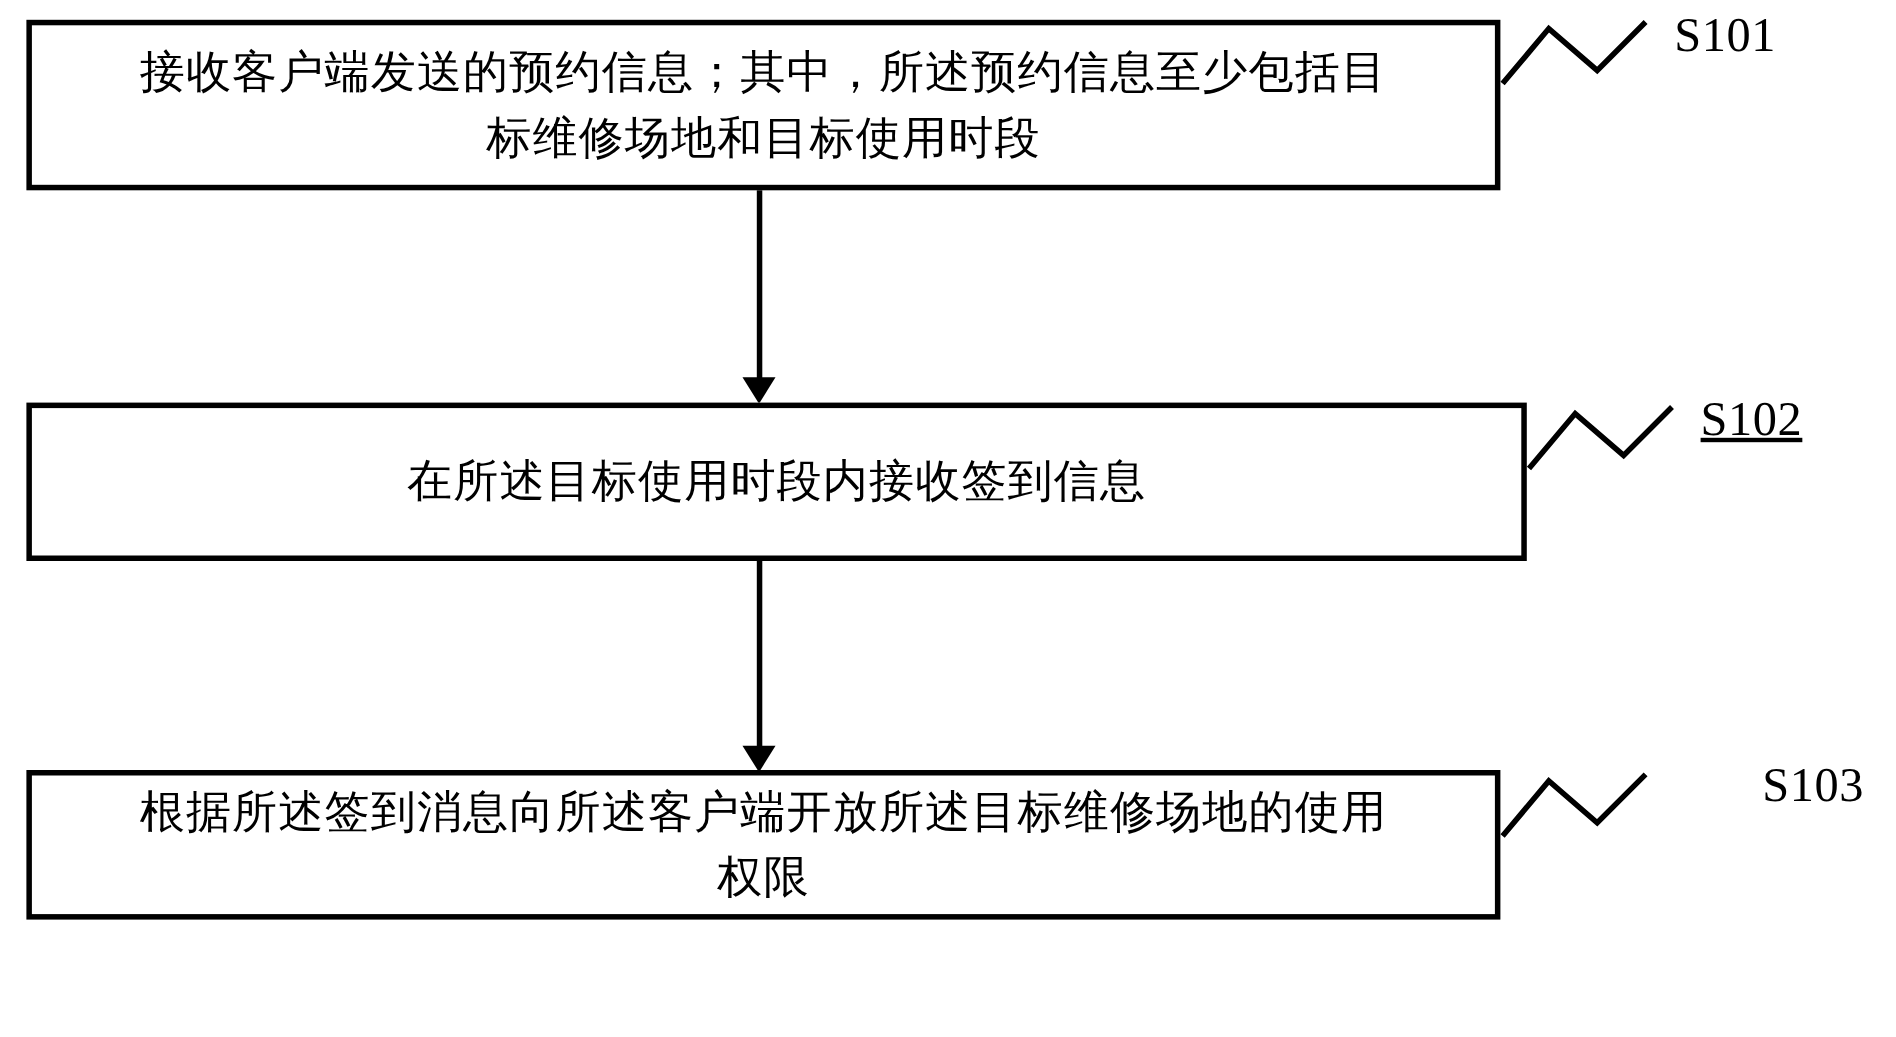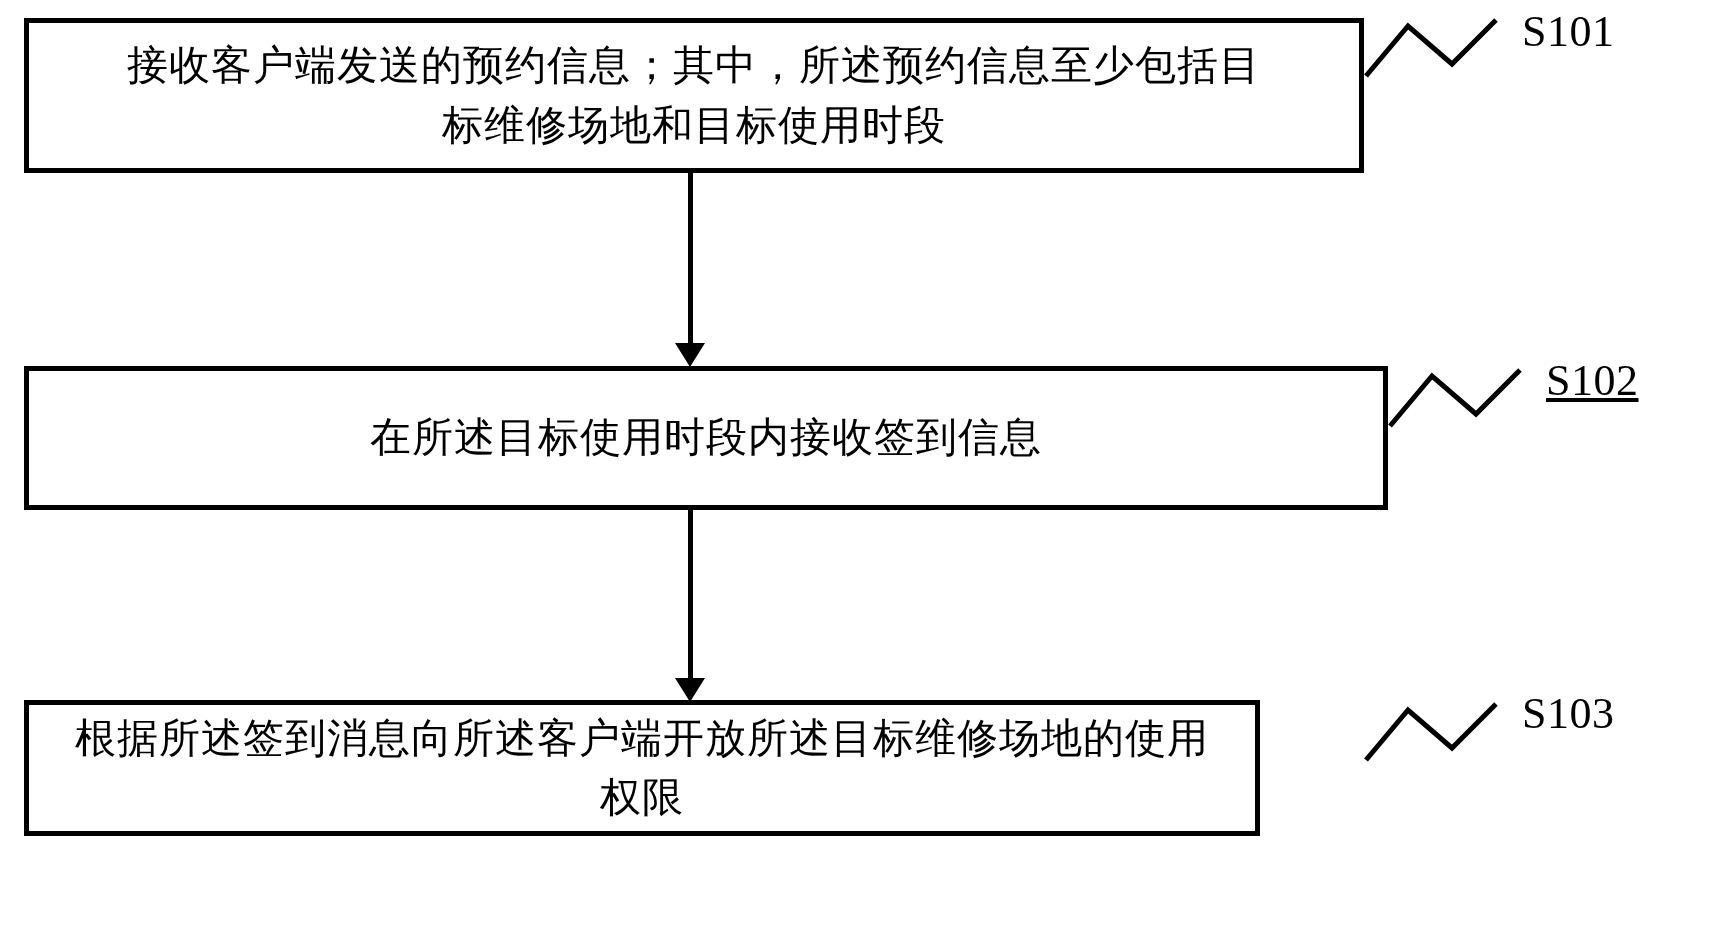--- a/index.html
+++ b/index.html
@@ -33,21 +33,21 @@
     font-size: 41px;
     line-height: 1.45;
     color: #000000;
     letter-spacing: 1px;
     padding: 0 22px;
     white-space: pre-wrap;
   }
 
   #box-s101 { left: 8px;  top: 18px;  width: 1340px; height: 155px; }
   #box-s102 { left: 8px;  top: 366px; width: 1364px; height: 144px; }
-  #box-s103 { left: 8px;  top: 700px; width: 1236px; height: 136px; }
+  #box-s103 { left: 8px;  top: 700px; width: 1340px; height: 136px; }
 
   
   .connector {
     position: absolute;
     width: 0;
     border-left: 5px solid #000000;
   }
   #conn-1 { left: 672px; top: 173px; height: 172px; }
   #conn-2 { left: 672px; top: 508px; height: 172px; }
 
@@ -73,21 +73,21 @@
   .step-label {
     position: absolute;
     font-family: "Liberation Serif", "DejaVu Serif", serif;
     font-size: 44px;
     color: #000000;
     letter-spacing: 0.5px;
     white-space: nowrap;
   }
   #label-s101 { left: 1506px; top: 6px; }
   #label-s102 { left: 1530px; top: 355px; text-decoration: underline; }
-  #label-s103 { left: 1506px; top: 688px; }
+  #label-s103 { left: 1586px; top: 688px; }
 </style>
 </head>
 <body>
 
 <div id="canvas">
 
   <div class="step-box" id="box-s101">
     <div class="step-text">接收客户端发送的预约信息；其中，所述预约信息至少包括目
 标维修场地和目标使用时段</div>
   </div>

